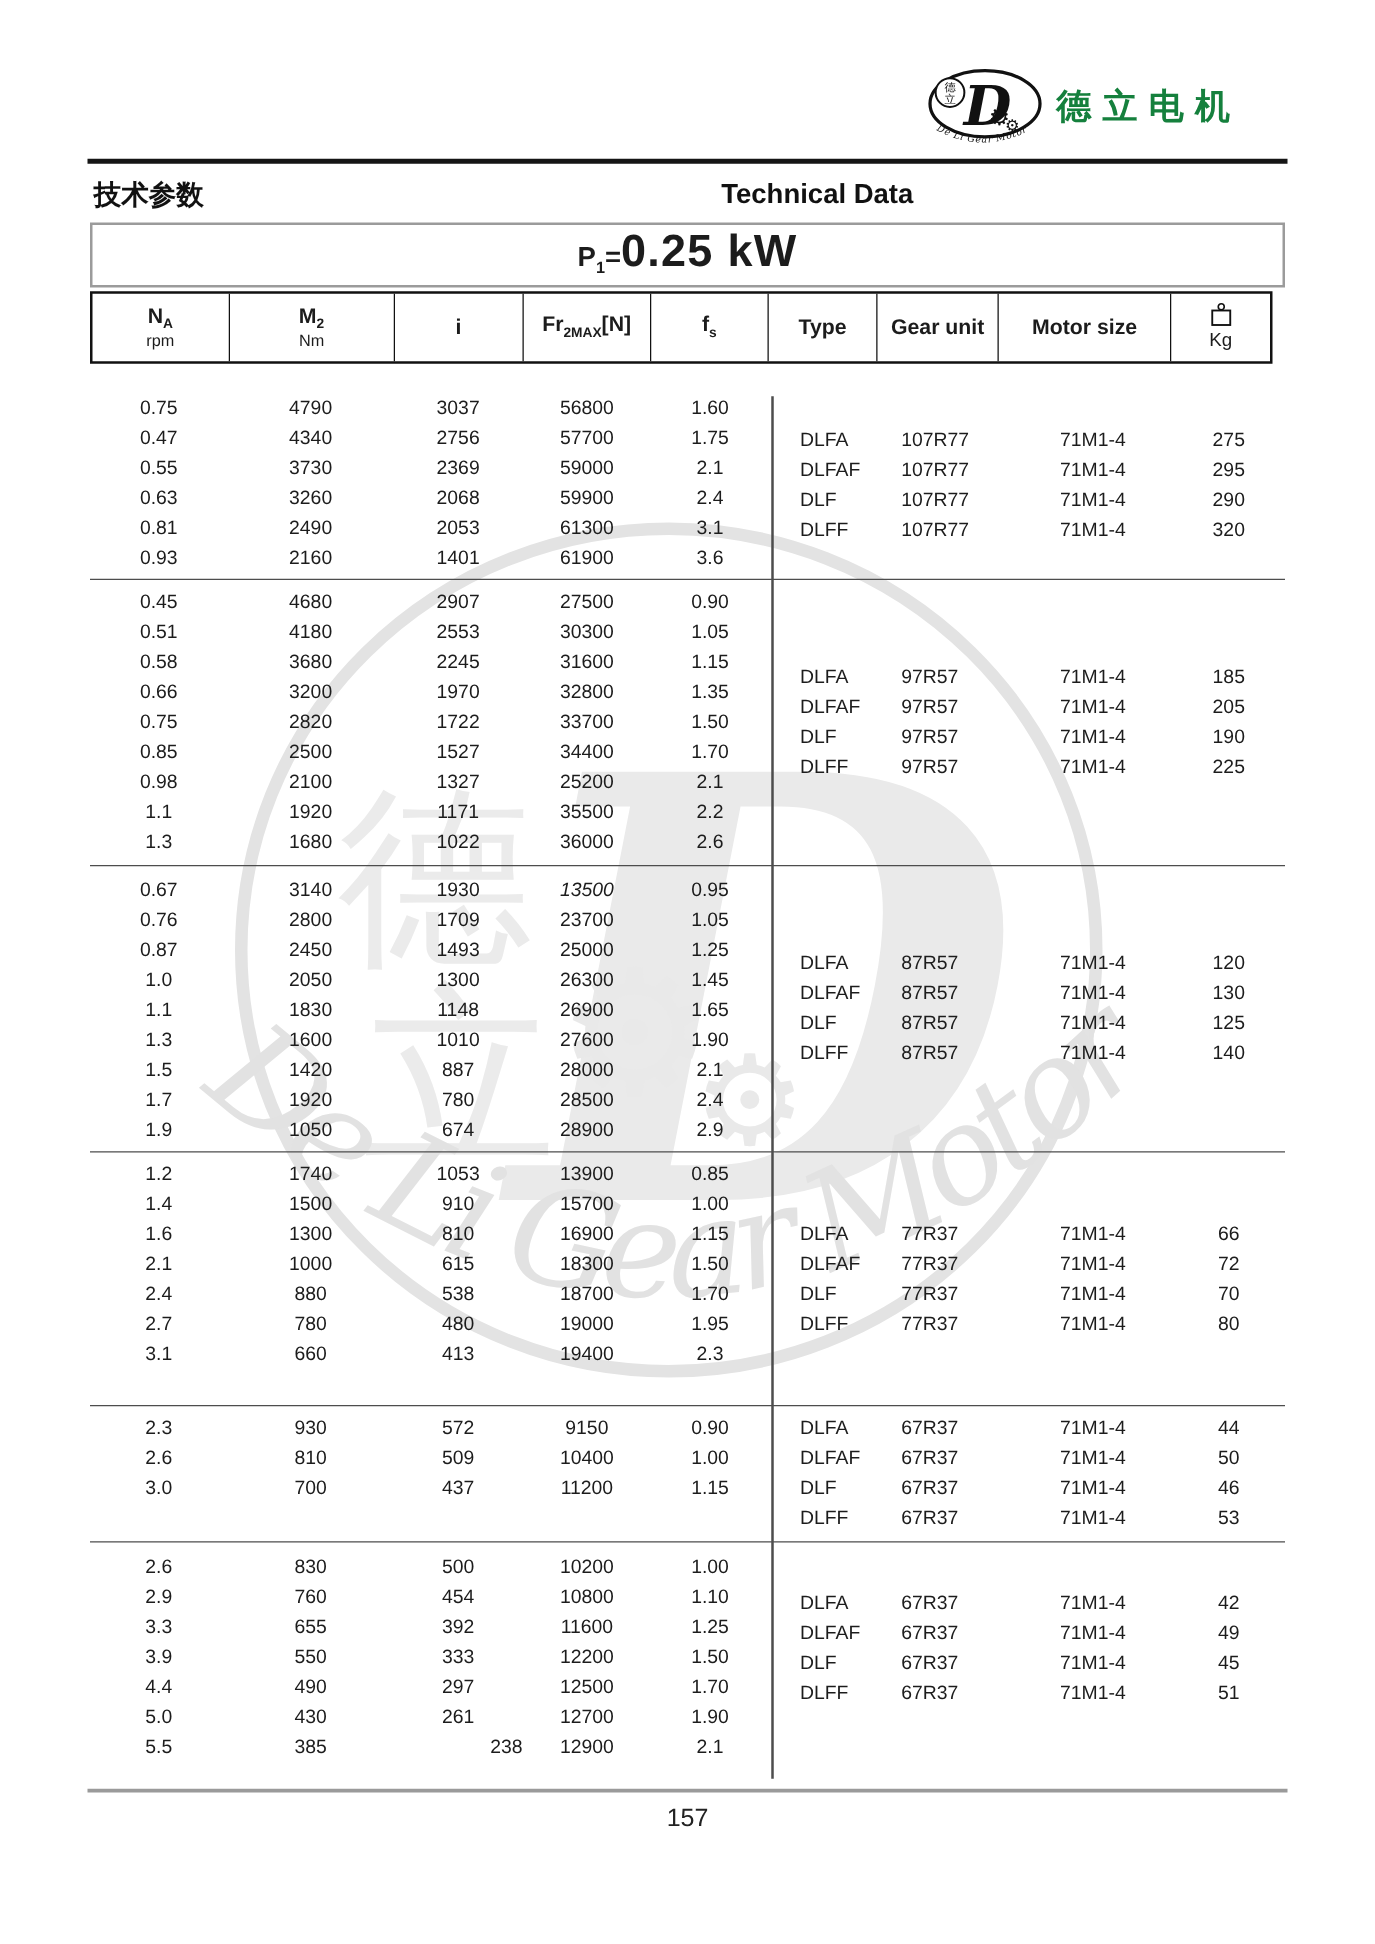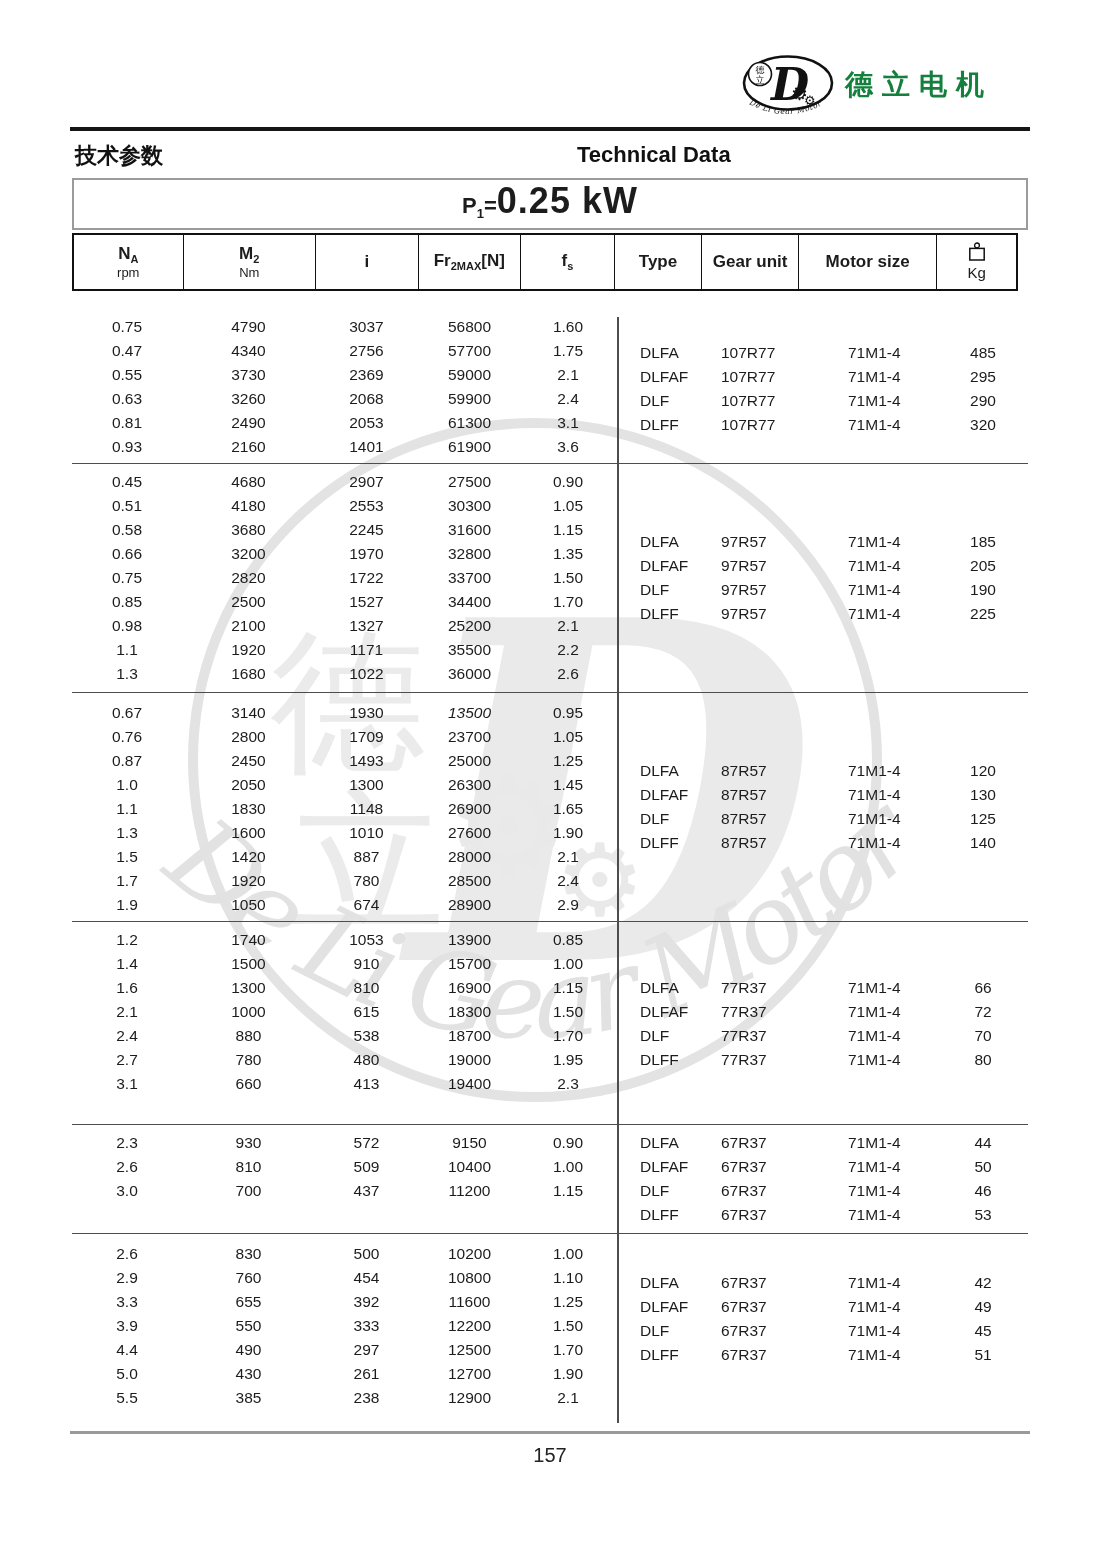--- a/index.html
+++ b/index.html
@@ -181,21 +181,21 @@
           <div class="lcell" style="width: 133px;">2160</div>
           <div class="lcell" style="width: 103px;">1401</div>
           <div class="lcell" style="width: 103px;">61900</div>
           <div class="lcell" style="width: 94px;">3.6</div>
         </div>
         <div class="rgroup" style="top: 50.4px;">
           <div class="rrow">
             <div class="rcell" style="width: 81px;">DLFA</div>
             <div class="rcell" style="width: 127px;">107R77</div>
             <div class="rcell" style="width: 100px;">71M1-4</div>
-            <div class="rcell rcell-kg" style="width: 70px;">485</div>
+            <div class="rcell rcell-kg" style="width: 70px;">275</div>
           </div>
           <div class="rrow">
             <div class="rcell" style="width: 81px;">DLFAF</div>
             <div class="rcell" style="width: 127px;">107R77</div>
             <div class="rcell" style="width: 100px;">71M1-4</div>
             <div class="rcell rcell-kg" style="width: 70px;">295</div>
           </div>
           <div class="rrow">
             <div class="rcell" style="width: 81px;">DLF</div>
             <div class="rcell" style="width: 127px;">107R77</div>
@@ -562,21 +562,21 @@
         <div class="lrow">
           <div class="lcell" style="width: 110px;">5.0</div>
           <div class="lcell" style="width: 133px;">430</div>
           <div class="lcell" style="width: 103px;">261</div>
           <div class="lcell" style="width: 103px;">12700</div>
           <div class="lcell" style="width: 94px;">1.90</div>
         </div>
         <div class="lrow">
           <div class="lcell" style="width: 110px;">5.5</div>
           <div class="lcell" style="width: 133px;">385</div>
-          <div class="lcell" style="width: 103px;">238</div>
+          <div class="lcell" style="width: 103px; text-align: right;">238</div>
           <div class="lcell" style="width: 103px;">12900</div>
           <div class="lcell" style="width: 94px;">2.1</div>
         </div>
         <div class="rgroup" style="top: 36.8px;">
           <div class="rrow">
             <div class="rcell" style="width: 81px;">DLFA</div>
             <div class="rcell" style="width: 127px;">67R37</div>
             <div class="rcell" style="width: 100px;">71M1-4</div>
             <div class="rcell rcell-kg" style="width: 70px;">42</div>
           </div>

